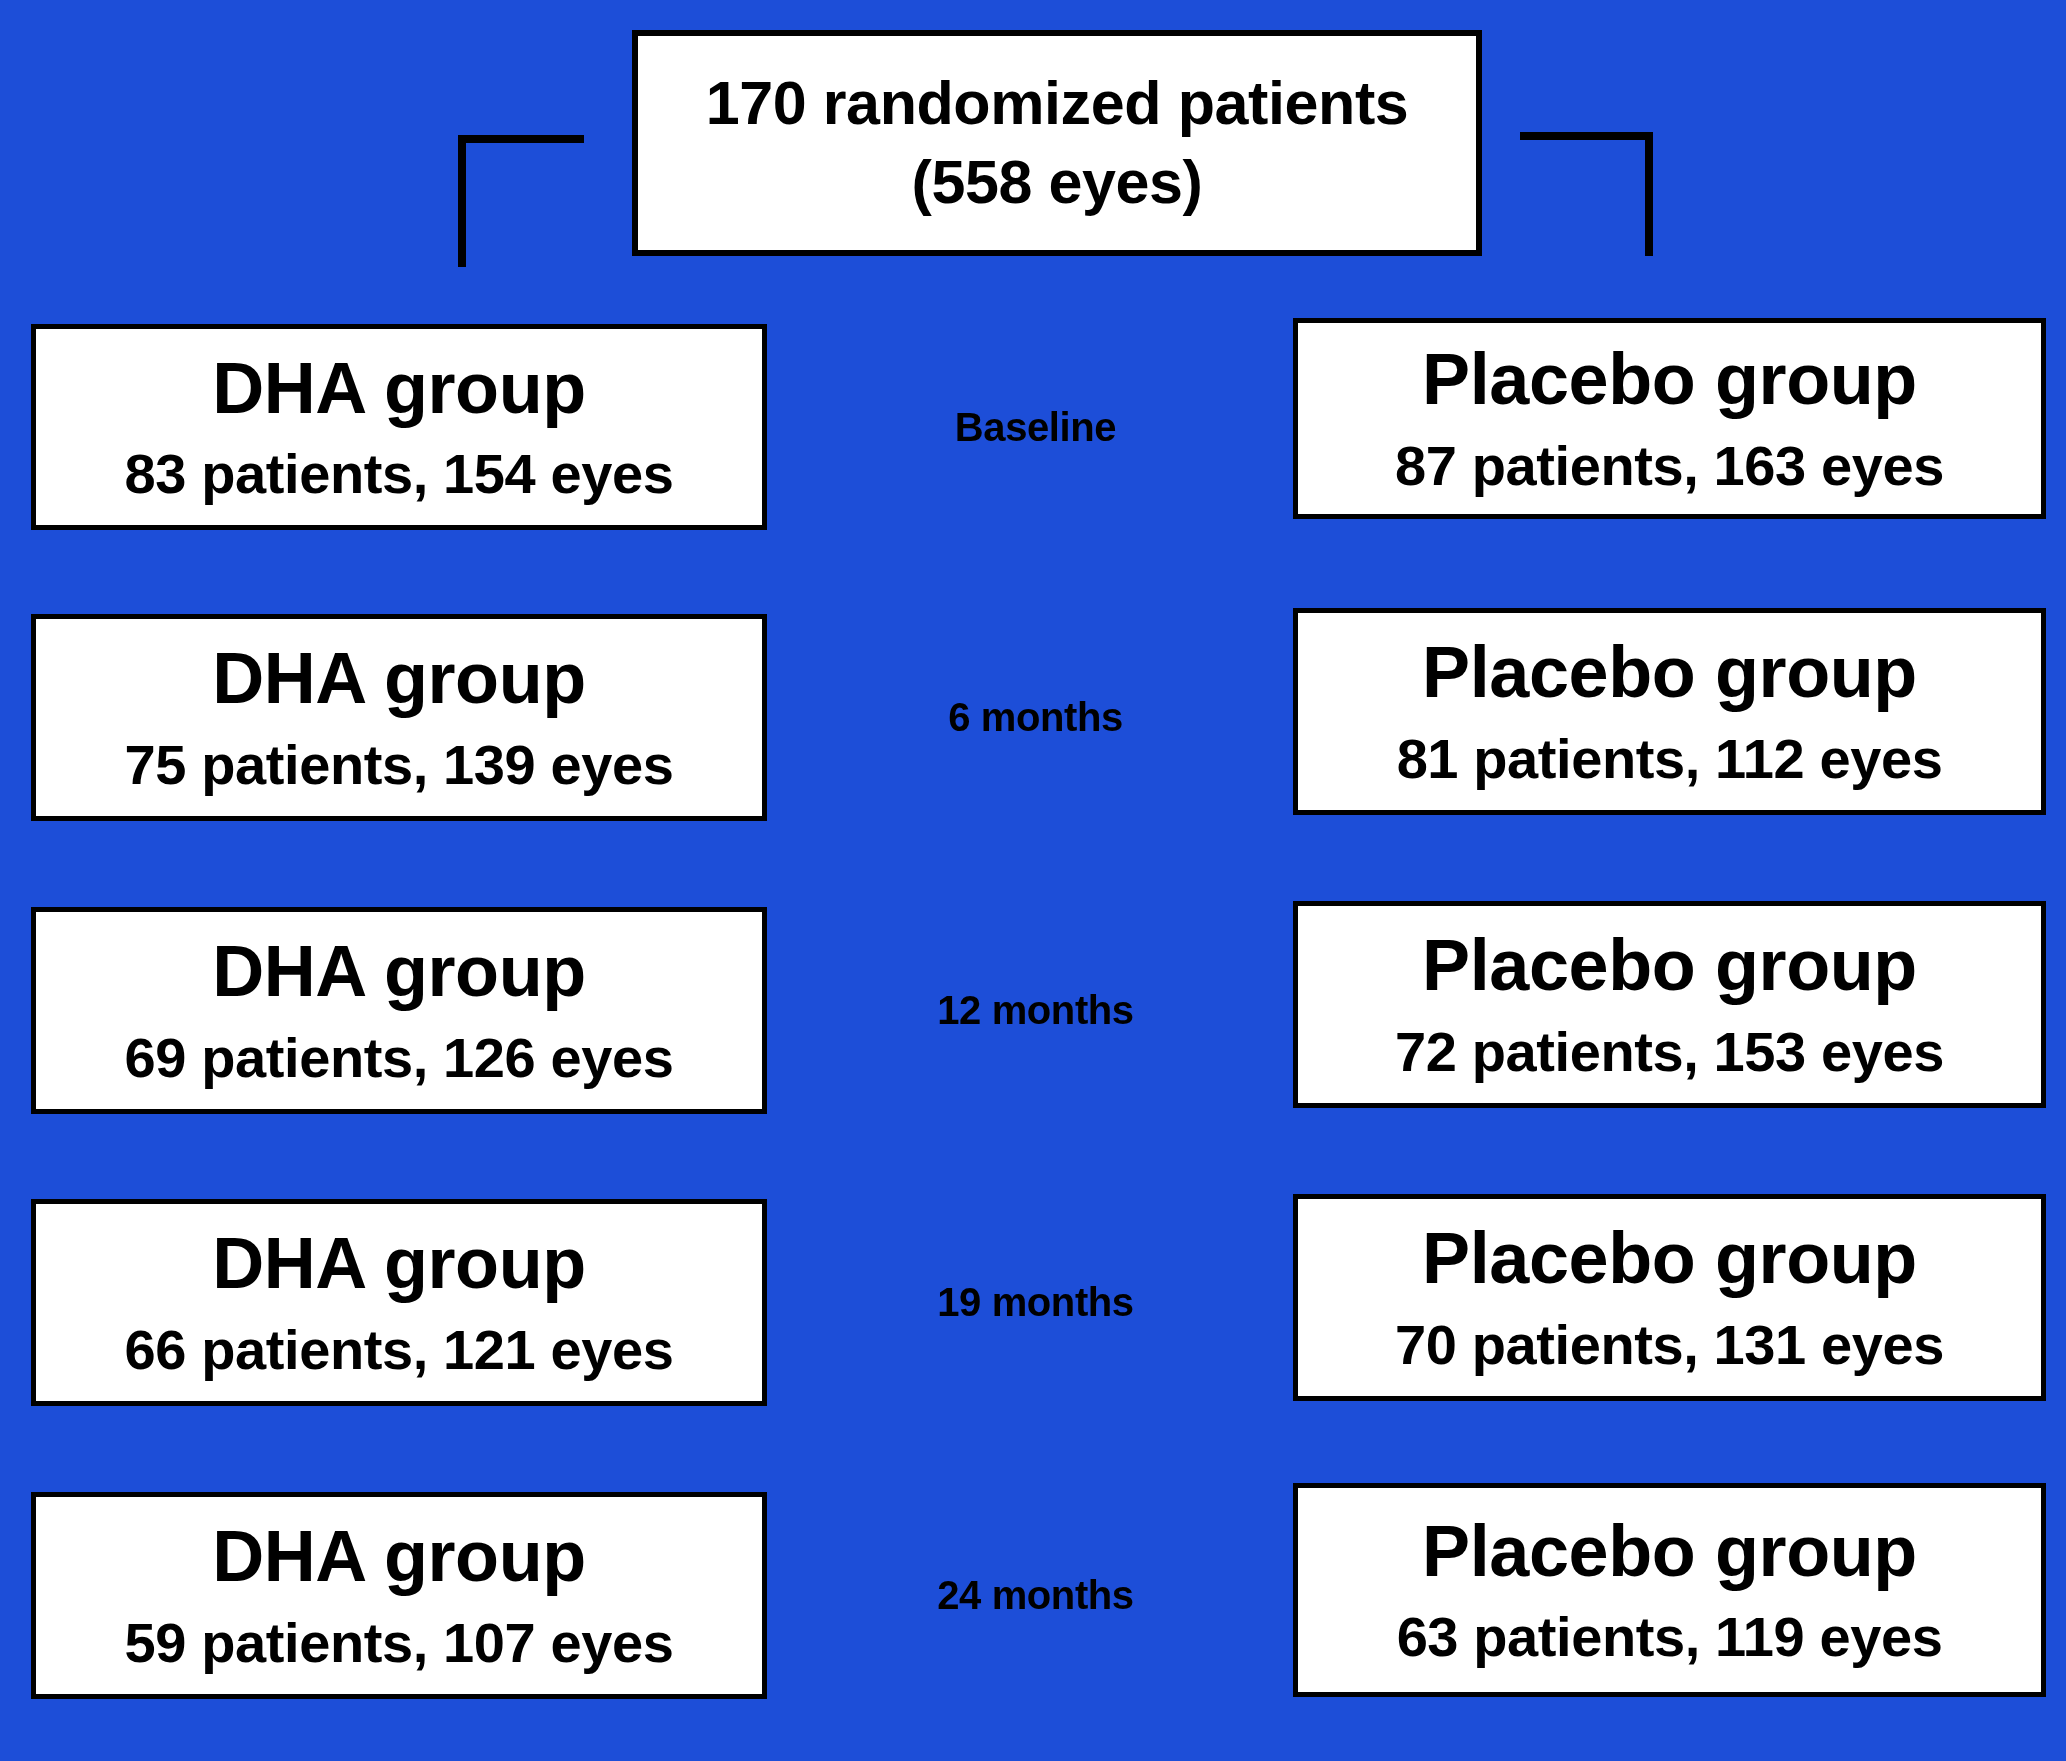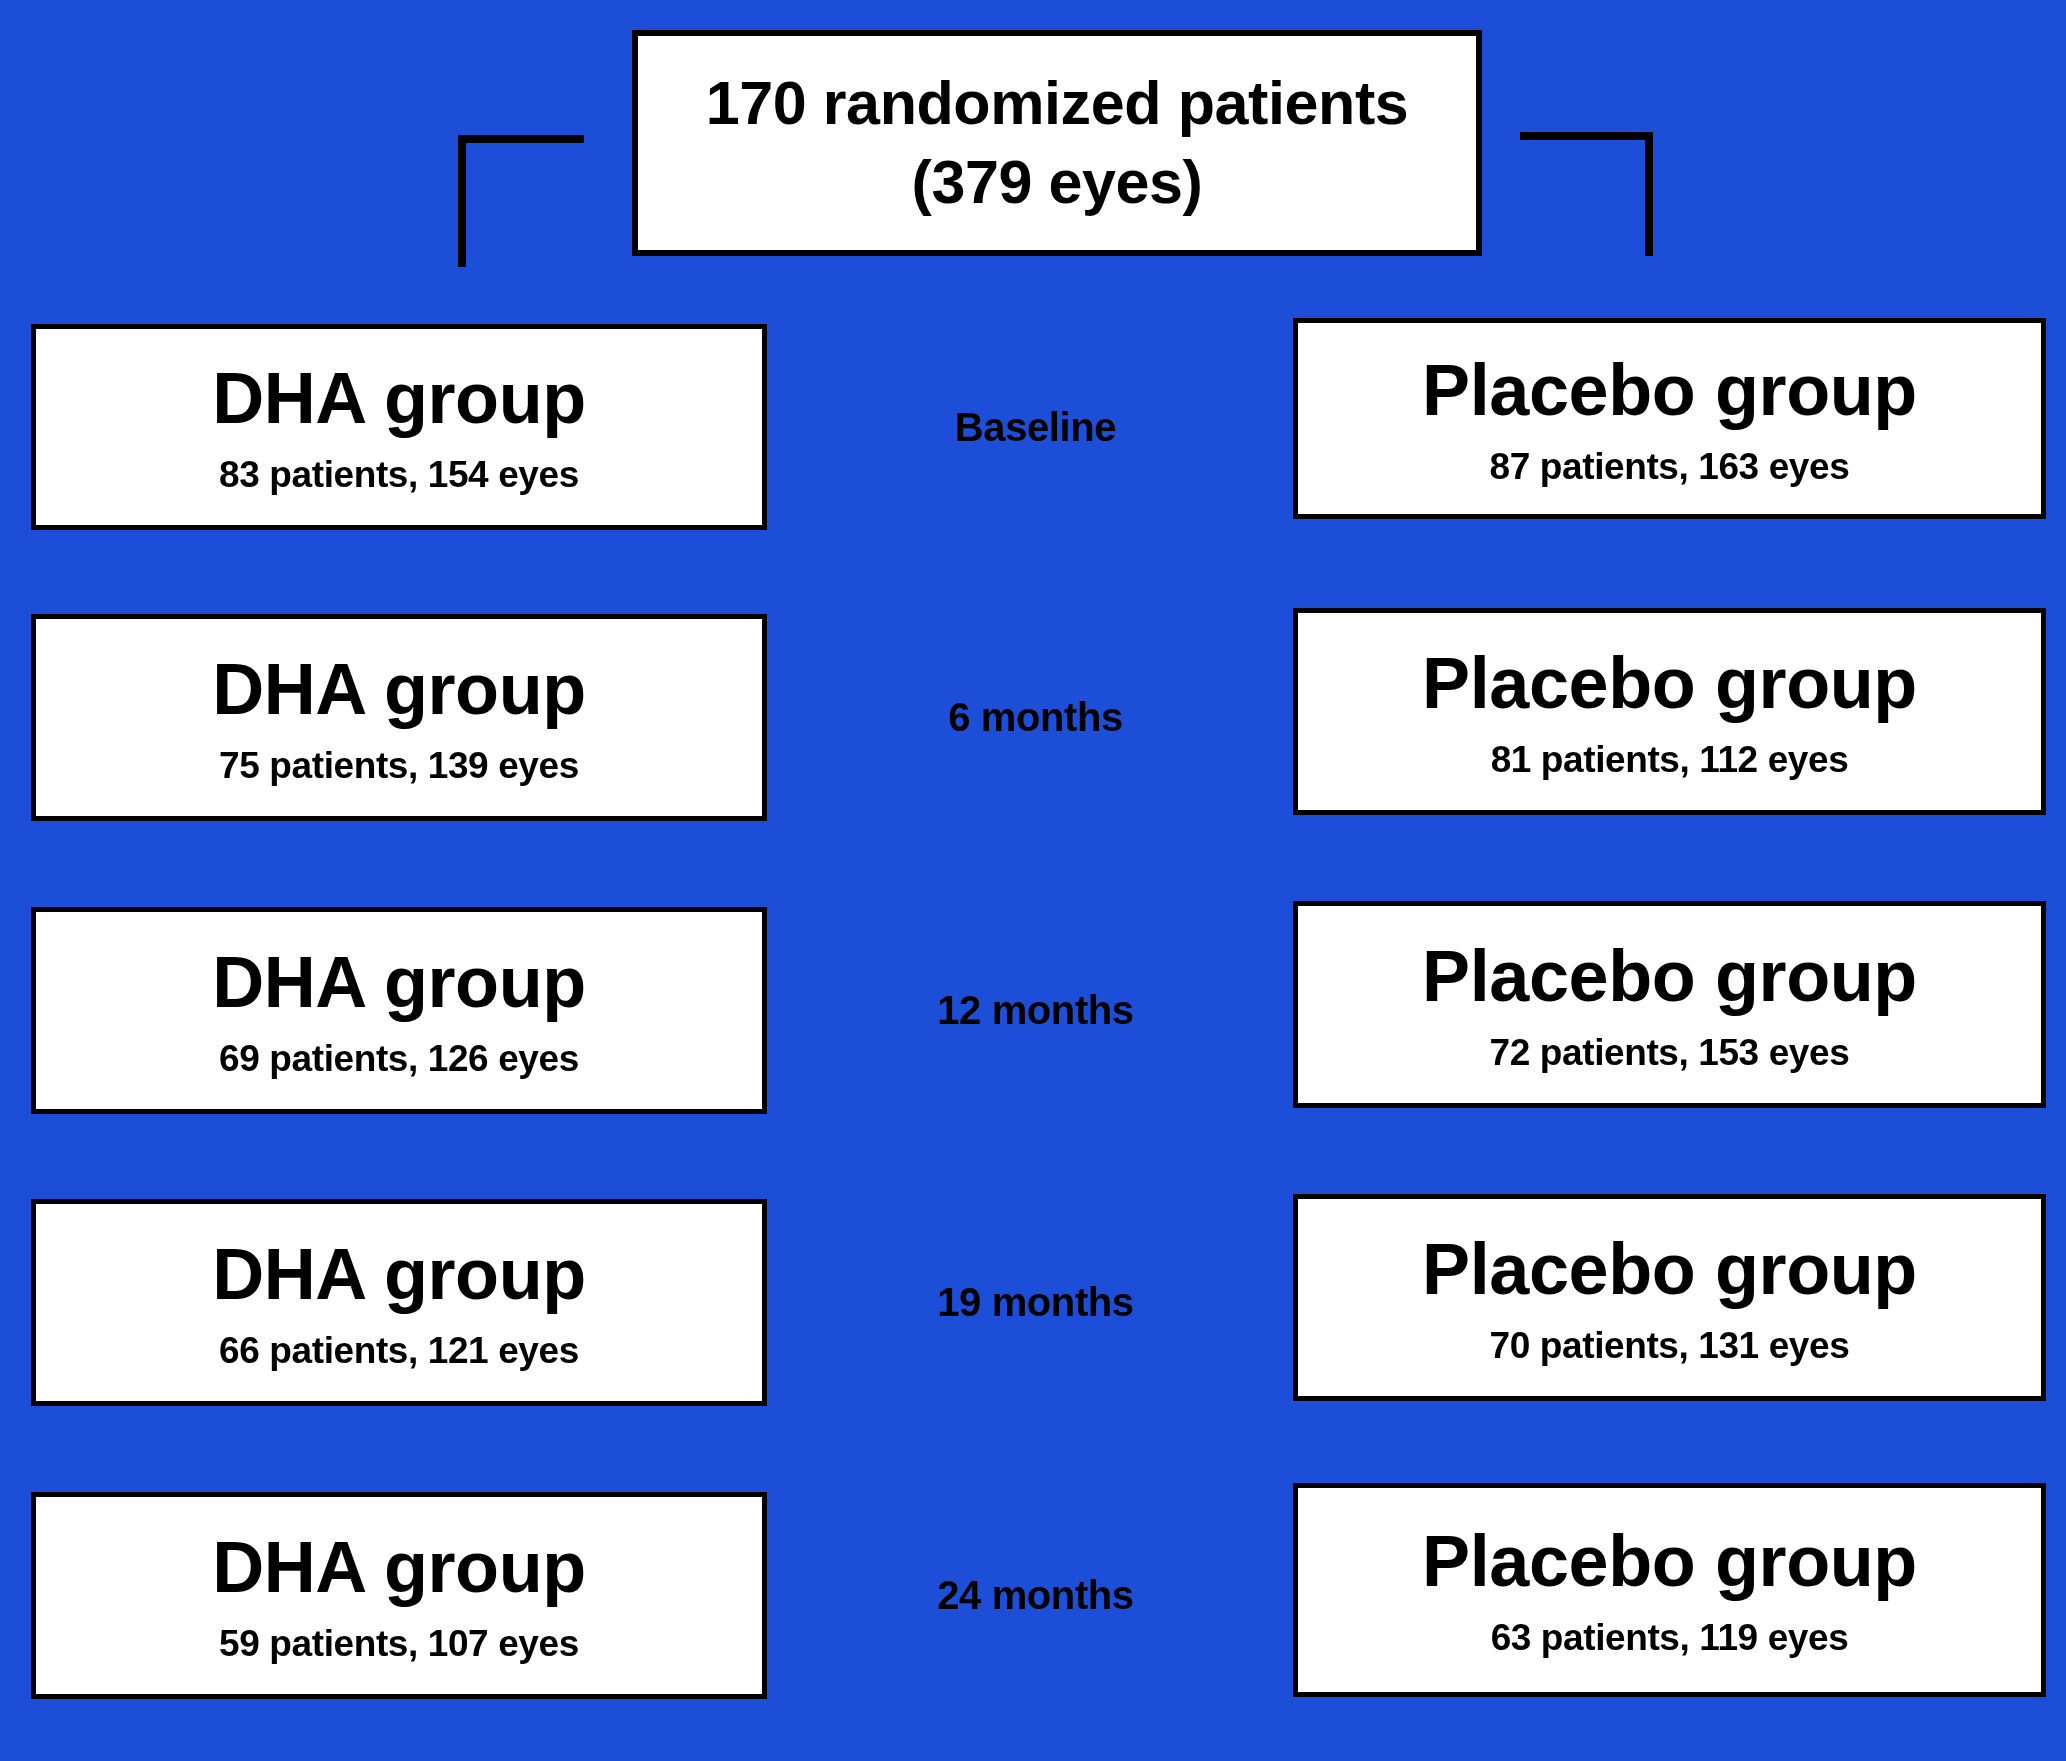--- a/index.html
+++ b/index.html
@@ -53,21 +53,21 @@
     font-size: 61px;
   }
   #root-box .node-line.l1 { margin-bottom: 10.4px; }
 
   
   .group-box .node-line.title {
     font-size: 72px;
     margin-bottom: 15px;
   }
   .group-box .node-line.detail {
-    font-size: 37px;
+    font-size: 56px;
     text-align: right;
   }
 
   .left-box  { left: 31px;   width: 736px; }
   .right-box { left: 1293px; width: 753px; }
   .stage-label-wrap {
     position: absolute;
     left: 784px;
     width: 503px;
     display: flex;
@@ -91,21 +91,21 @@
   .conn-h { height: 8.1px; }
   .conn-v { width: 8.1px; }
 </style>
 </head>
 <body>
 
 <div id="canvas">
 
   <div class="node-box" id="root-box">
     <div class="node-line l1">170 randomized patients</div>
-    <div class="node-line l2">(379 eyes)</div>
+    <div class="node-line l2">(558 eyes)</div>
   </div>
 
   <div class="conn conn-h" style="left:458px; top:135px; width:126px;"></div>
   <div class="conn conn-v" style="left:458px; top:135px; height:132px;"></div>
 
   <div class="conn conn-h" style="left:1520px; top:132px; width:133px;"></div>
   <div class="conn conn-v" style="left:1645px; top:132px; height:124px;"></div>
 
   <div class="node-box group-box left-box" style="top:324px; height:206px;">
     <div class="node-line title">DHA group</div>

